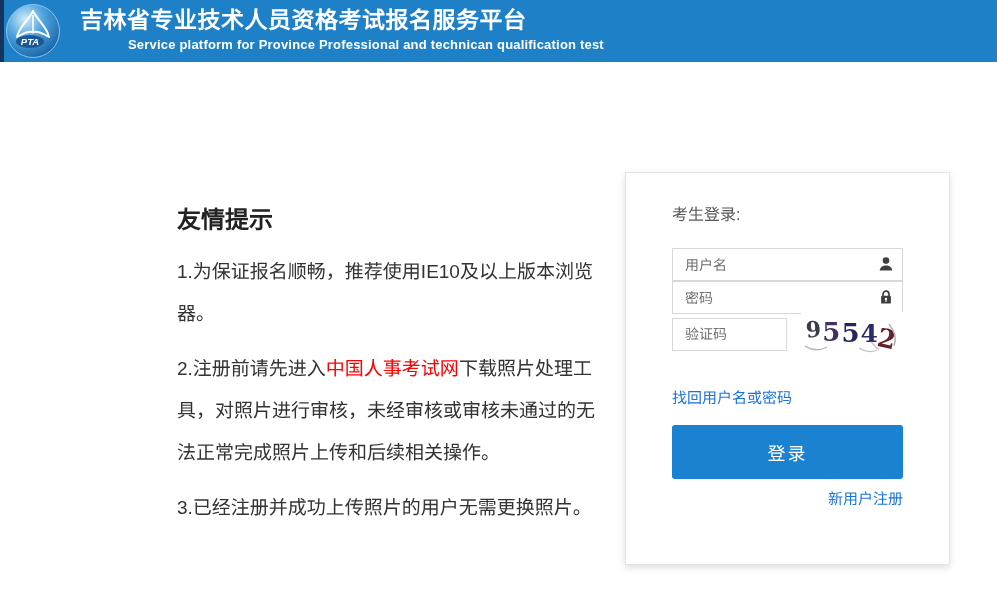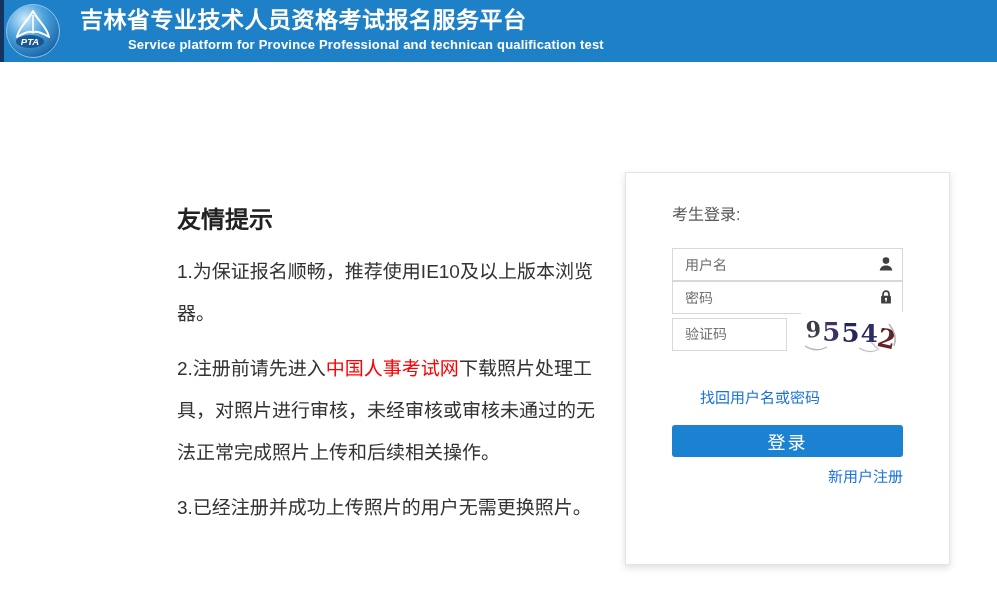--- a/index.html
+++ b/index.html
@@ -77,24 +77,24 @@
   }
   .captcha-digit:nth-child(1){ font-size:22px; transform:rotate(-5deg) translateY(-4px); }
   .captcha-digit:nth-child(2){ font-size:26px; transform:translateY(-1px); }
   .captcha-digit:nth-child(3){ font-size:26px; transform:translateY(0px); }
   .captcha-digit:nth-child(4){ font-size:25px; transform:translateY(1px); }
   .captcha-digit:nth-child(5){ font-size:26px; transform:rotate(12deg) translateY(6px); }
   .captcha-noise { position:absolute; left:0; top:0; width:104px; height:42px; }
 
   .forgot-link {
     display:inline-block; margin-top:32px; font-size:15px; color:#1A72DD;
-    text-decoration:none; cursor:pointer;margin-left:28px;
+    text-decoration:none; cursor:pointer;
   }
   .login-button {
-    display:block; width:100%; height:32px; margin-top:18px;
+    display:block; width:100%; height:54px; margin-top:18px;
     background:#1B82D2; border:none; border-radius:3px;
     color:#fff; font-size:18px; font-family:inherit; cursor:pointer;
     letter-spacing:2px;
   }
   .register-row { text-align:right; margin-top:8px; }
   .register-link {
     font-size:15px; color:#1A72DD; text-decoration:none; cursor:pointer;
   }
 </style>
 </head>

